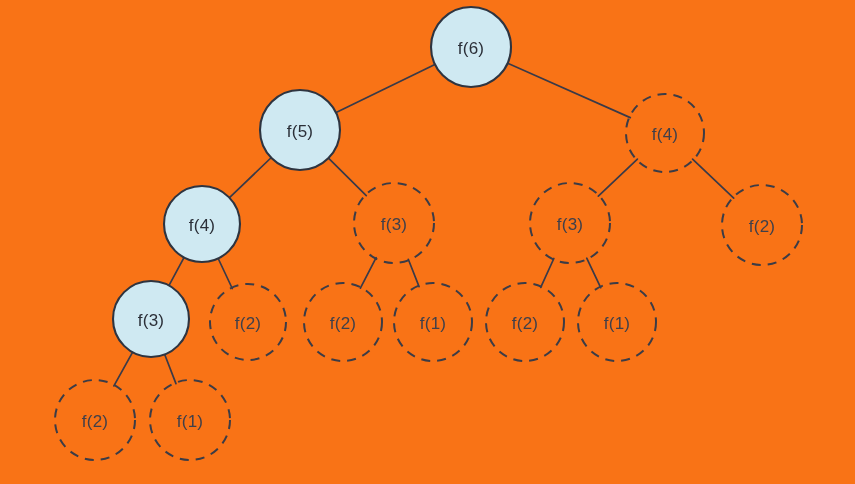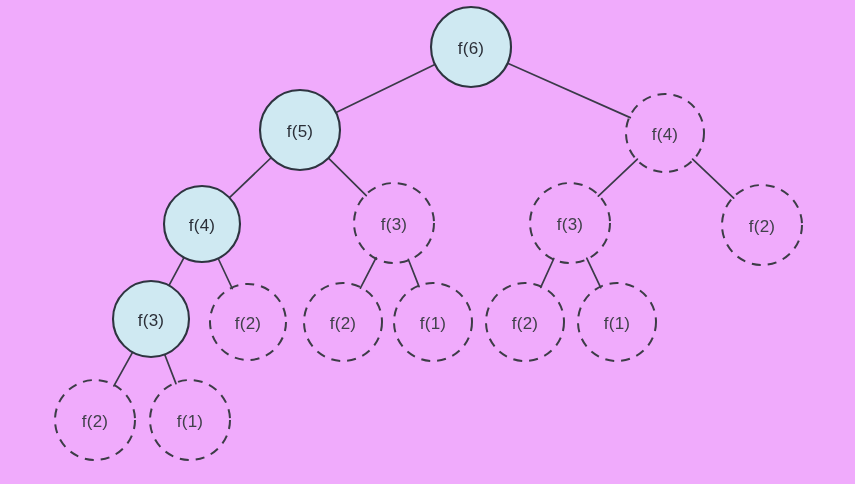--- a/index.html
+++ b/index.html
@@ -7,21 +7,21 @@
     padding: 0;
     background: #ffffff;
   }
   body {
     font-family: "Liberation Sans", sans-serif;
   }
   #canvas {
     position: relative;
     width: 855px;
     height: 484px;
-    background: #f0abfc;
+    background: #f97316;
     overflow: hidden;
   }
   #tree-svg {
     position: absolute;
     top: 0;
     left: 0;
     width: 855px;
     height: 484px;
   }
   .edge-line {

